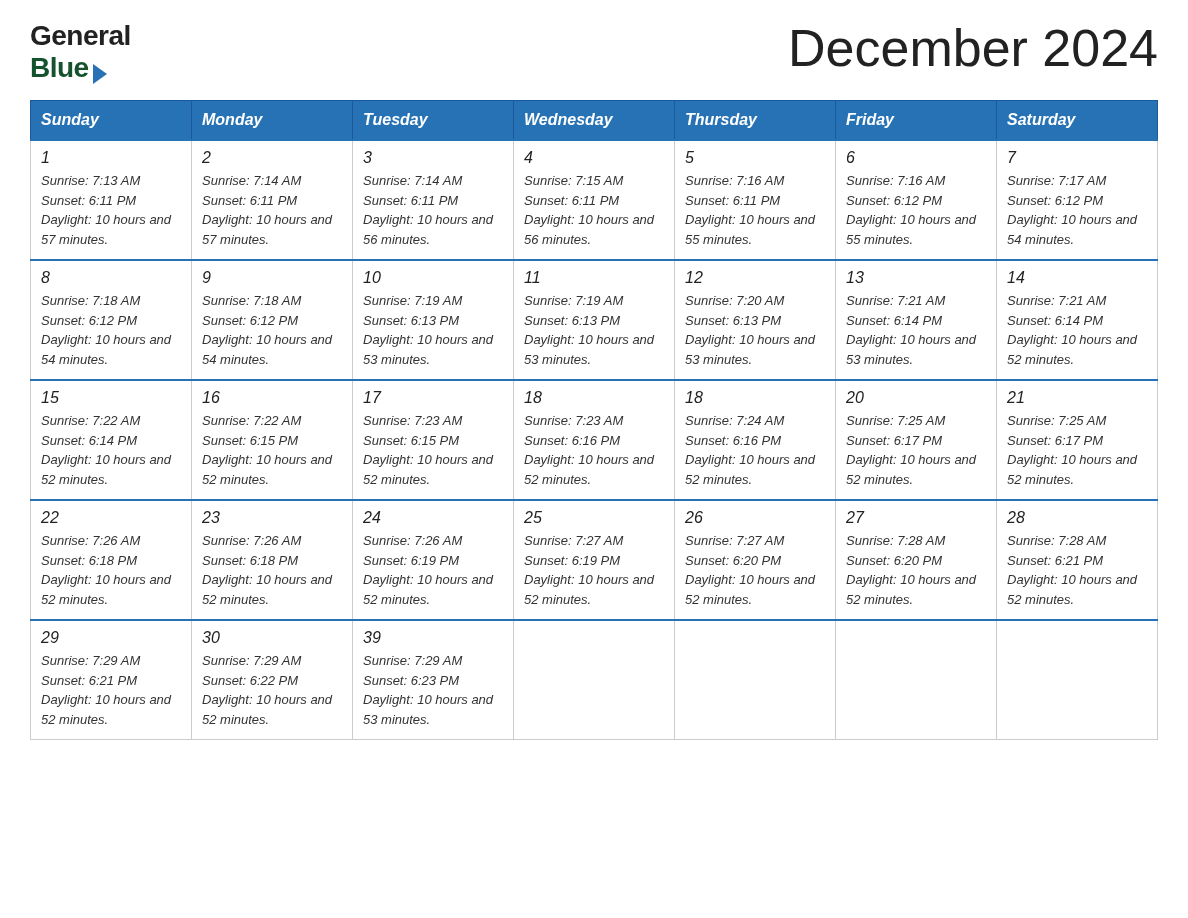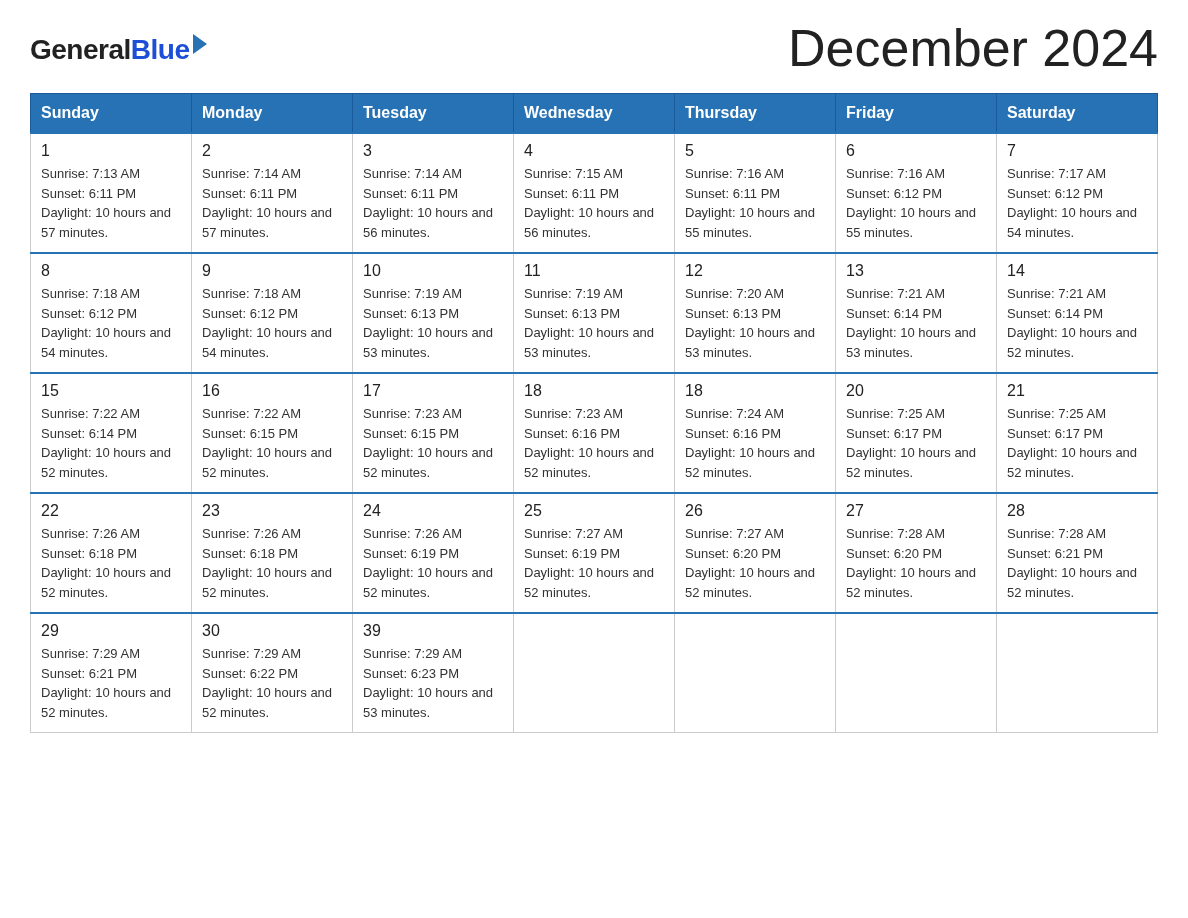--- a/index.html
+++ b/index.html
@@ -14,38 +14,39 @@
 
     .header-row {
       display: flex;
       justify-content: space-between;
       align-items: flex-start;
       margin-bottom: 10px;
     }
 
     .logo {
       display: flex;
+      flex-direction: column;
       align-items: flex-start;
-      margin-top: 14px;
+      margin-top: 0;
     }
 
     .logo-general {
       font-size: 28px;
       font-weight: bold;
       color: #222;
       letter-spacing: -0.5px;
     }
 
     .logo-blue {
       font-size: 28px;
       font-weight: bold;
-      color: #1d4ed8;
+      color: #14532d;
       letter-spacing: -0.5px;
       display: flex;
-      align-items: flex-start;
+      align-items: flex-end;
     }
 
     .logo-triangle {
       width: 0;
       height: 0;
       border-left: 14px solid #2672b4;
       border-top: 10px solid transparent;
       border-bottom: 10px solid transparent;
       margin-left: 4px;
       display: inline-block;
@@ -65,20 +66,21 @@
     .page-subtitle {
       font-size: 22px;
       color: #444;
       margin-top: 4px;
     }
 
     .calendar {
       width: 100%;
       border-collapse: collapse;
       margin-top: 16px;
+      font-style: italic;
     }
 
     .calendar thead tr th {
       background-color: #2672b4;
       color: #fff;
       font-size: 16px;
       font-weight: bold;
       padding: 10px 10px;
       text-align: left;
       border: 1px solid #1a5a9a;

